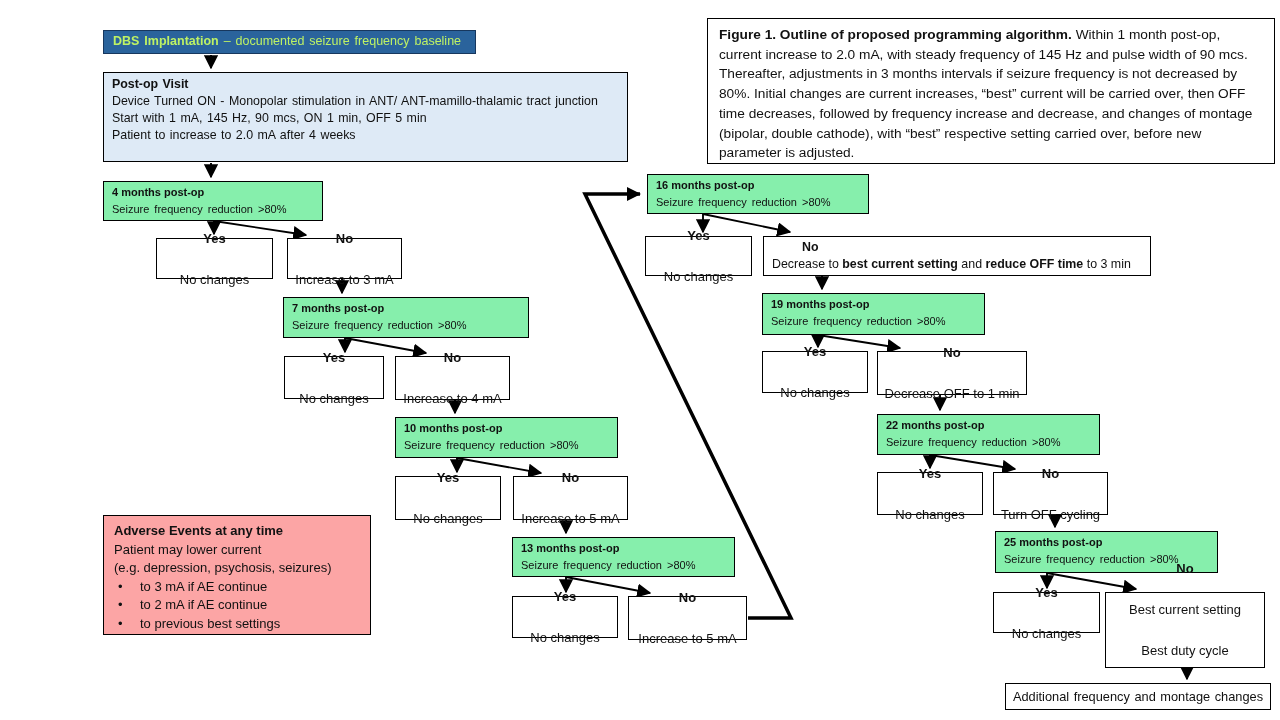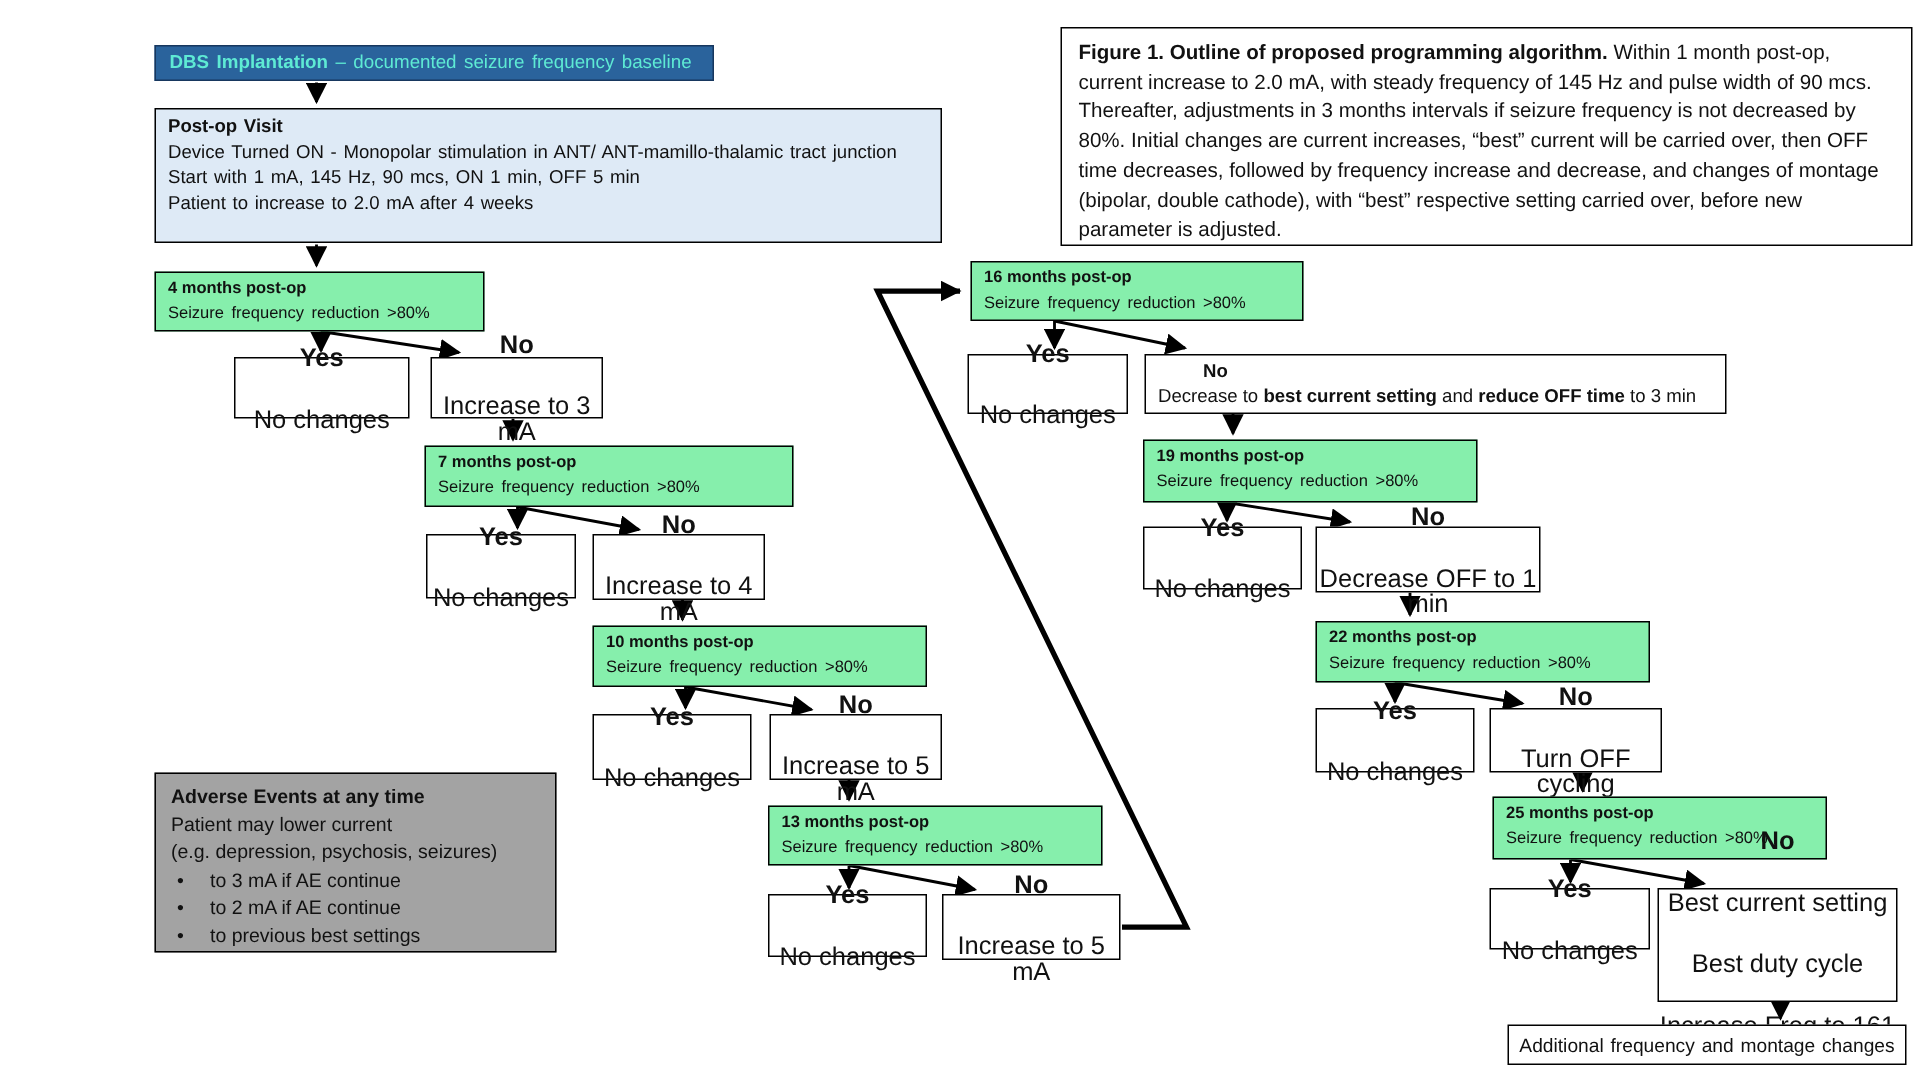--- a/index.html
+++ b/index.html
@@ -1,39 +1,39 @@
 <!DOCTYPE html>
 <html><head>
 <meta charset="utf-8">
 <style>
   html,body{margin:0;padding:0;background:#fff;}
   #canvas{position:relative;width:1280px;height:720px;background:#ffffff;overflow:hidden;
           font-family:"Liberation Sans","DejaVu Sans",sans-serif;color:#111;}
   .abs{position:absolute;box-sizing:border-box;}
   
-  .start{background:#2A639C;border:1.5px solid #17375E;color:#5eead4;font-size:12.5px;
+  .start{background:#2A639C;border:1.5px solid #17375E;color:#bef264;font-size:12.5px;
          line-height:21px;padding:0 0 0 9px;font-weight:400;word-spacing:1.5px;white-space:nowrap;}
   .start b{font-weight:700;}
   
   .postop{background:#DEEAF6;border:1px solid #000;font-size:12.4px;line-height:16.9px;
           padding:3px 8px;word-spacing:1px;}
   .postop .t{font-weight:700;}
   
   .mbox{background:#86efac;border:1px solid #000;font-size:11px;line-height:17px;padding:2px 8px;}
   .mbox .mt{font-weight:700;}
   .mbox .ms{word-spacing:2px;}
   
-  .ynbox{background:#fff;border:1px solid #000;font-size:17px;line-height:17px;
+  .ynbox{background:#fff;border:1px solid #000;font-size:13px;line-height:17px;
          display:flex;flex-direction:column;align-items:center;justify-content:center;text-align:center;gap:24px;}
   .ynbox .lbl{font-weight:700;}
   .noWide{background:#fff;border:1px solid #000;font-size:12.4px;line-height:17px;padding:2px 8px;}
   .noWide .lbl{font-weight:700;margin-left:30px;}
   .noWide b{font-weight:700;}
   
-  .adverse{background:#a3a3a3;border:1px solid #000;font-size:13px;line-height:18.6px;padding:6px 10px;}
+  .adverse{background:#fca5a5;border:1px solid #000;font-size:13px;line-height:18.6px;padding:6px 10px;}
   .adverse .t{font-weight:700;}
   .adverse .bul{display:flex;}
   .adverse .bul .dot{width:22px;padding-left:4px;}
   
   .caption{background:#fff;border:1.2px solid #000;font-size:13.7px;line-height:19.7px;padding:6px 11px;}
   .caption b{font-weight:700;}
   
   .final{background:#fff;border:1px solid #000;font-size:12.8px;display:flex;align-items:center;
          justify-content:center;text-align:center;word-spacing:1px;}
   svg.wires{position:absolute;left:0;top:0;width:1280px;height:720px;pointer-events:none;}

